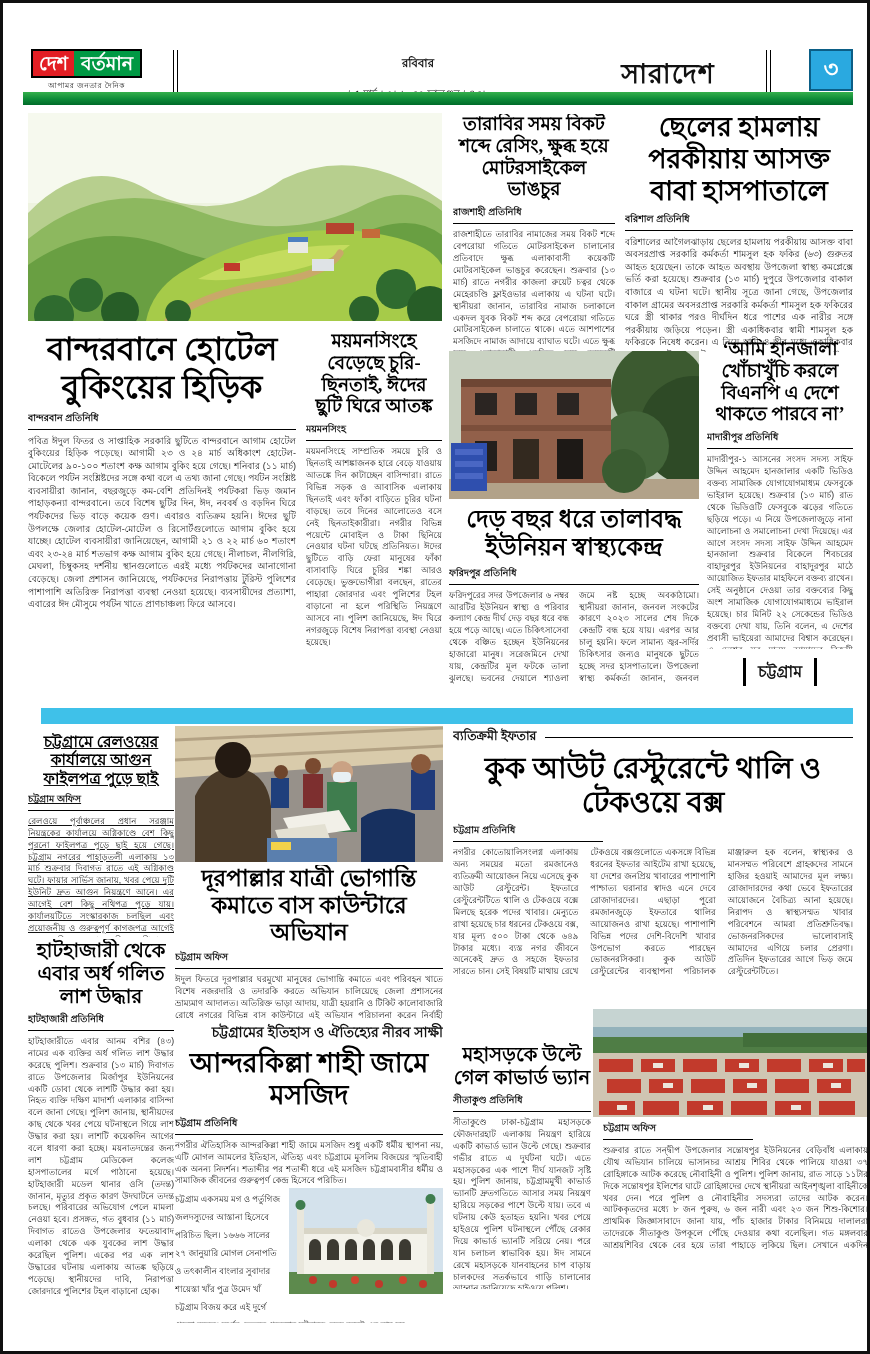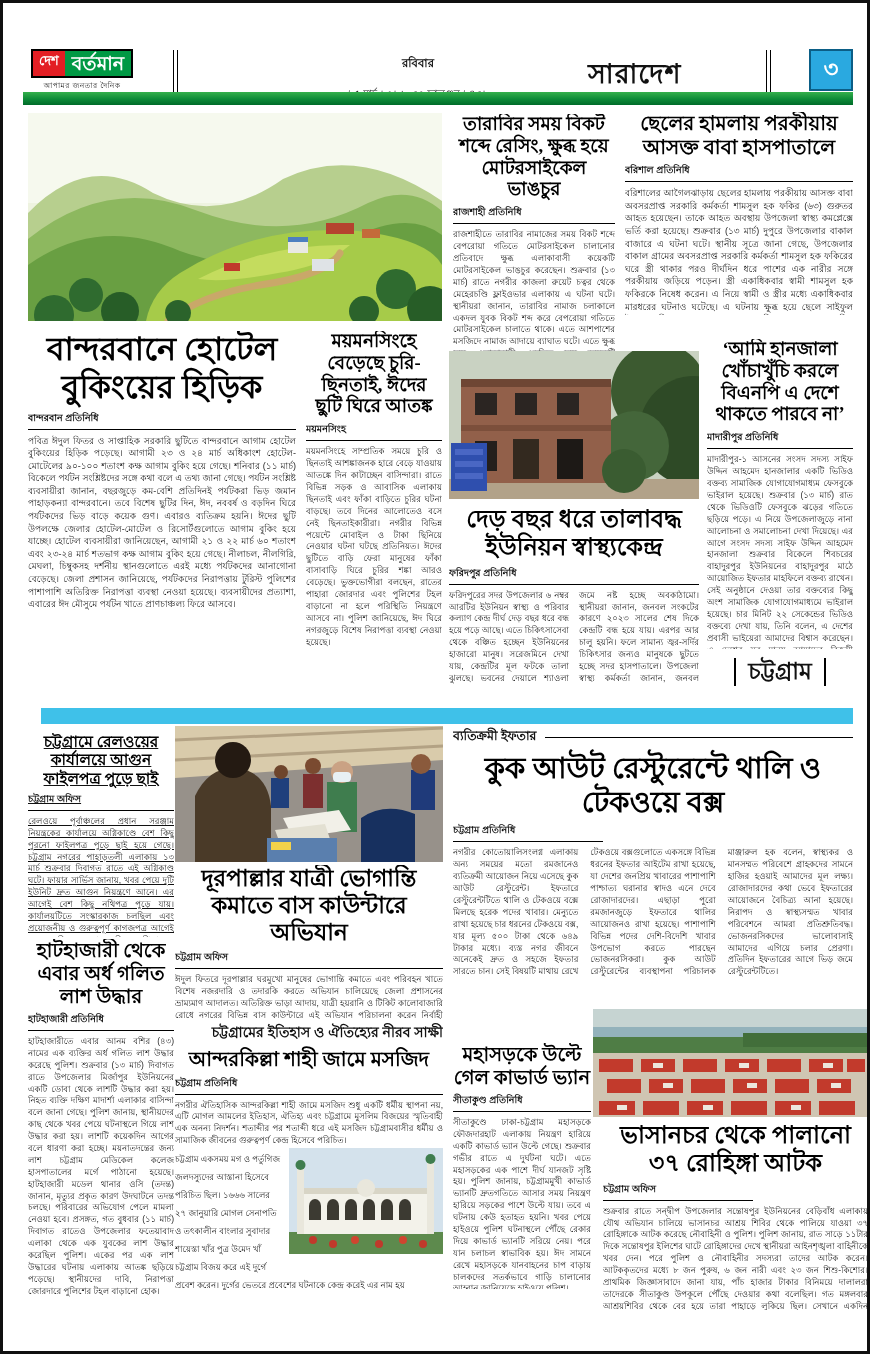--- a/index.html
+++ b/index.html
@@ -3,55 +3,55 @@
 <meta charset="utf-8">
 <style>
   html,body{margin:0;padding:0;background:#888;}
   .page{position:relative;width:870px;height:1354px;background:#fff;margin:0 auto;
         border:3px solid #101010;box-sizing:border-box;overflow:hidden;
         font-family:"Liberation Sans","DejaVu Sans",sans-serif;color:#111;}
   .abs{position:absolute;box-sizing:border-box;}
   
   .logo-wrap{display:flex;flex-direction:column;align-items:center;}
   .logo-boxes{display:flex;border:2px solid #000;}
-  .logo-w1{background:#e31e24;color:#fff;font-weight:bold;font-size:13px;padding:3px 6px;line-height:1;}
+  .logo-w1{background:#e31e24;color:#fff;font-weight:bold;font-size:19px;padding:3px 6px;line-height:1;}
   .logo-w2{background:#009944;color:#fff;font-weight:bold;font-size:19px;padding:3px 7px;line-height:1;}
   .logo-tag{font-size:7.5px;margin-top:2px;letter-spacing:.5px;color:#222;}
   .dbar{width:5px;border-left:1.5px solid #000;border-right:1.5px solid #000;}
   .mast-date{text-align:center;}
   .mast-weekday{font-weight:bold;font-size:11.5px;}
   .mast-dateline{font-size:10px;margin-top:12px;}
-  .mast-section{font-family:"Liberation Serif","DejaVu Serif",serif;font-size:27px;font-weight:bold;letter-spacing:1px;}
+  .mast-section{font-family:"Liberation Serif","DejaVu Serif",serif;font-size:27px;font-weight:bold;text-align:center;letter-spacing:1px;}
   .pagenum{background:#2aa9e0;border:2px solid #0b5e86;color:#fff;font-weight:bold;font-size:23px;
            display:flex;align-items:center;justify-content:center;}
   .green-bar{background:linear-gradient(#35b04c 0%,#0d8a38 55%,#006b29 100%);}
   .cyan-bar{background:#3fc1e9;}
   
   .art{position:absolute;box-sizing:border-box;overflow:hidden;}
   .hl{font-family:"Liberation Serif","DejaVu Serif",serif;font-weight:bold;color:#000;
       text-align:center;line-height:1.18;margin:0 0 4px 0;}
   .hl-33{font-size:32px;}
   .hl-30{font-size:29px;}
-  .hl-28{font-size:20px;}
+  .hl-28{font-size:27px;}
   .hl-25{font-size:24px;}
   .hl-24{font-size:23px;}
   .hl-20{font-size:19.5px;}
   .hl-19{font-size:18.5px;}
   .hl-16{font-size:15.5px;}
   .byline{font-size:9.5px;font-weight:bold;border-bottom:1px solid #000;padding-bottom:3px;margin-bottom:5px;}
   .body{font-size:9px;line-height:1.4;text-align:justify;color:#1c1c1c;margin:0;overflow:hidden;}
   .body-sm{font-size:8.5px;}
   .cols2{column-count:2;column-gap:10px;}
   .cols3{column-count:3;column-gap:12px;}
   .kicker{font-weight:bold;font-size:14px;text-align:right;margin-bottom:3px;}
   .kicker-row{display:flex;align-items:center;gap:8px;font-weight:bold;font-size:12.5px;margin-bottom:4px;}
   .kicker-row .rule{flex:1;border-top:1.5px solid #000;height:0;}
   .ctg-divider{display:flex;align-items:center;justify-content:center;gap:12px;}
   .ctg-divider .vbar{width:2.5px;height:28px;background:#000;}
-  .ctg-divider .ctg-label{font-family:"Liberation Serif","DejaVu Serif",serif;font-size:23px;font-weight:bold;}
+  .ctg-divider .ctg-label{font-family:"Liberation Serif","DejaVu Serif",serif;font-size:16px;font-weight:bold;}
   .photo{display:block;}
   .float-photo{float:right;margin:0 0 4px 6px;}
 </style>
 </head>
 <body>
 
 <div class="page">
 
   <div class="abs logo-wrap" style="left:28px;top:46px;">
     <div class="logo-boxes">
@@ -290,18 +290,17 @@
     </g>
   </svg>
 
   <section class="art" style="left:450px;top:1040px;width:138px;height:280px;">
     <h2 class="hl hl-20">মহাসড়কে উল্টে গেল কাভার্ড ভ্যান</h2>
     <div class="byline">সীতাকুণ্ড প্রতিনিধি</div>
     <p class="body body-sm" style="height:172px;">সীতাকুণ্ডে ঢাকা-চট্টগ্রাম মহাসড়কে ফৌজদারহাট এলাকায় নিয়ন্ত্রণ হারিয়ে একটি কাভার্ড ভ্যান উল্টে গেছে। শুক্রবার গভীর রাতে এ দুর্ঘটনা ঘটে। এতে মহাসড়কের এক পাশে দীর্ঘ যানজট সৃষ্টি হয়। পুলিশ জানায়, চট্টগ্রামমুখী কাভার্ড ভ্যানটি দ্রুতগতিতে আসার সময় নিয়ন্ত্রণ হারিয়ে সড়কের পাশে উল্টে যায়। তবে এ ঘটনায় কেউ হতাহত হয়নি। খবর পেয়ে হাইওয়ে পুলিশ ঘটনাস্থলে পৌঁছে রেকার দিয়ে কাভার্ড ভ্যানটি সরিয়ে নেয়। পরে যান চলাচল স্বাভাবিক হয়। ঈদ সামনে রেখে মহাসড়কে যানবাহনের চাপ বাড়ায় চালকদের সতর্কভাবে গাড়ি চালানোর আহ্বান জানিয়েছে হাইওয়ে পুলিশ।</p>
   </section>
 
   <section class="art" style="left:600px;top:1118px;width:265px;height:202px;">
-    <h2 class="hl hl-25">ভাসানচর থেকে পালানো ৩৭ রোহিঙ্গা আটক</h2>
     <div class="byline" style="width:150px;">চট্টগ্রাম অফিস</div>
     <p class="body body-sm" style="height:104px;">শুক্রবার রাতে সন্দ্বীপ উপজেলার সন্তোষপুর ইউনিয়নের বেড়িবাঁধ এলাকায় যৌথ অভিযান চালিয়ে ভাসানচর আশ্রয় শিবির থেকে পালিয়ে যাওয়া ৩৭ রোহিঙ্গাকে আটক করেছে নৌবাহিনী ও পুলিশ। পুলিশ জানায়, রাত সাড়ে ১১টার দিকে সন্তোষপুর ইলিশের ঘাটে রোহিঙ্গাদের দেখে স্থানীয়রা আইনশৃঙ্খলা বাহিনীকে খবর দেন। পরে পুলিশ ও নৌবাহিনীর সদস্যরা তাদের আটক করেন। আটককৃতদের মধ্যে ৮ জন পুরুষ, ৬ জন নারী এবং ২৩ জন শিশু-কিশোর। প্রাথমিক জিজ্ঞাসাবাদে জানা যায়, পাঁচ হাজার টাকার বিনিময়ে দালালরা তাদেরকে সীতাকুণ্ড উপকূলে পৌঁছে দেওয়ার কথা বলেছিল। গত মঙ্গলবার আশ্রয়শিবির থেকে বের হয়ে তারা পাহাড়ে লুকিয়ে ছিল। সেখানে একদিন অবস্থানের পর বৃহস্পতিবার রাতে সীতাকুণ্ড যাওয়ার জন্য একটি ছোট নৌকায় ওঠে। কিন্তু নৌকাটি ভাটার কারণে সন্দ্বীপ চ্যানেলে আটকা পড়ে। পরে আটক রোহিঙ্গাদের ভাসানচর আশ্রয়শিবিরে ফেরত পাঠানো হয়।</p>
   </section>
 
 </div>
 
 </body></html>

